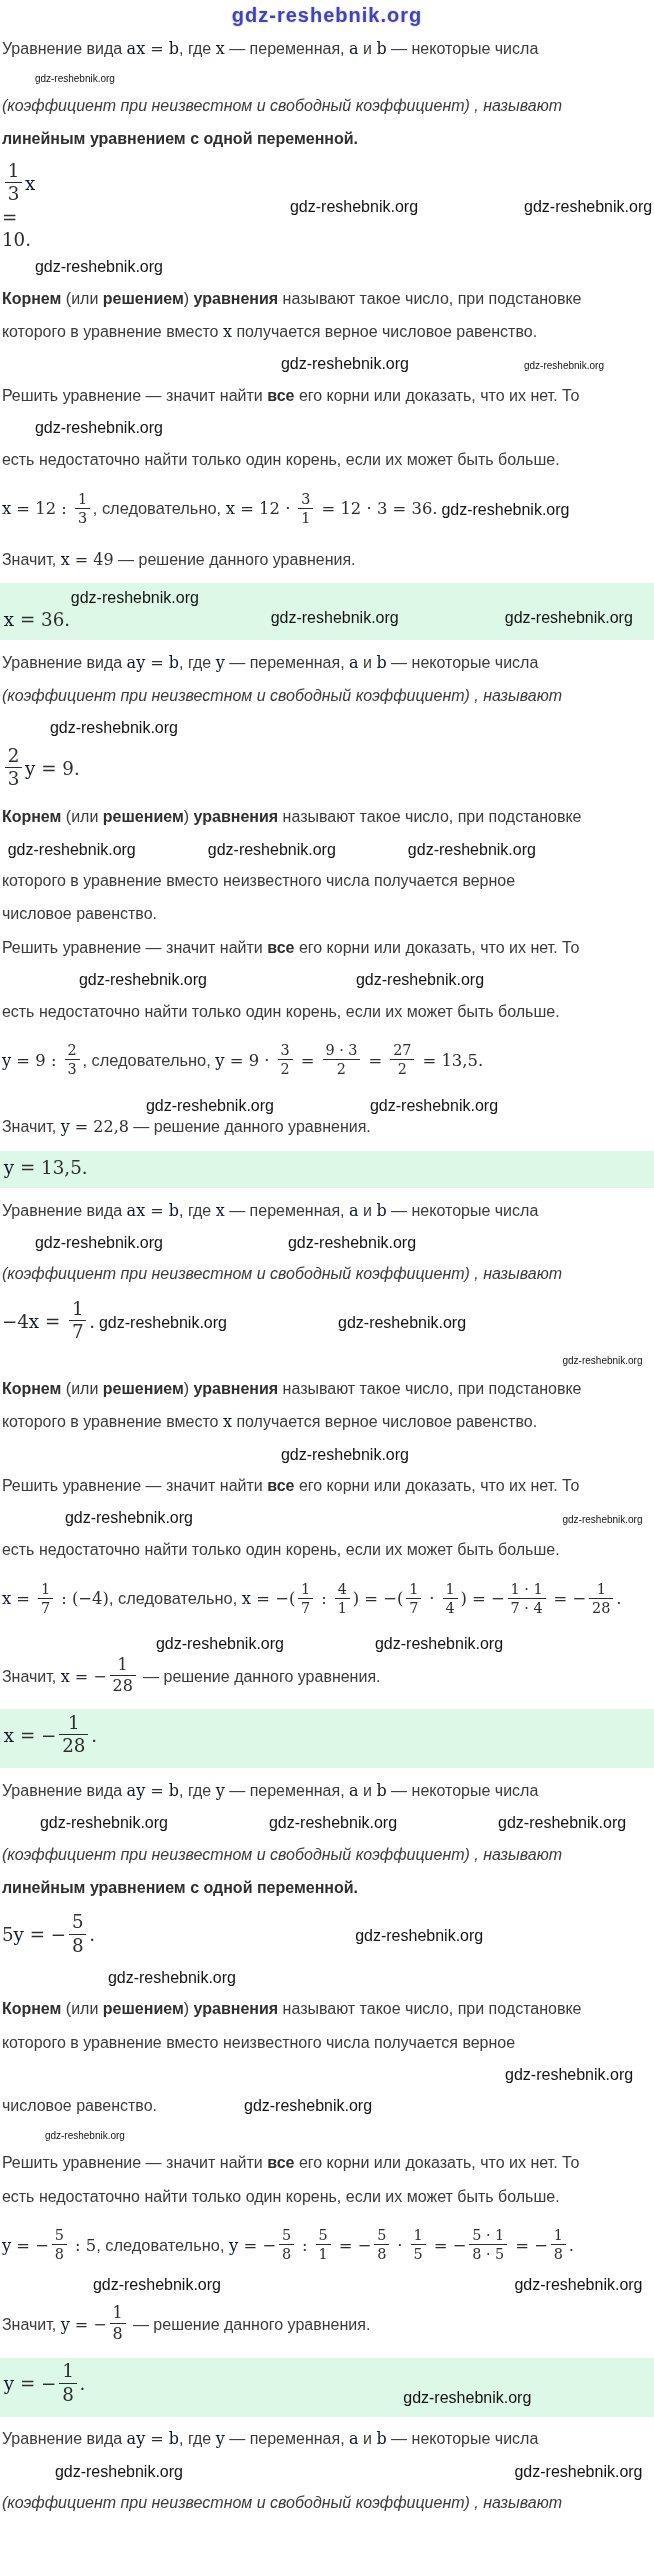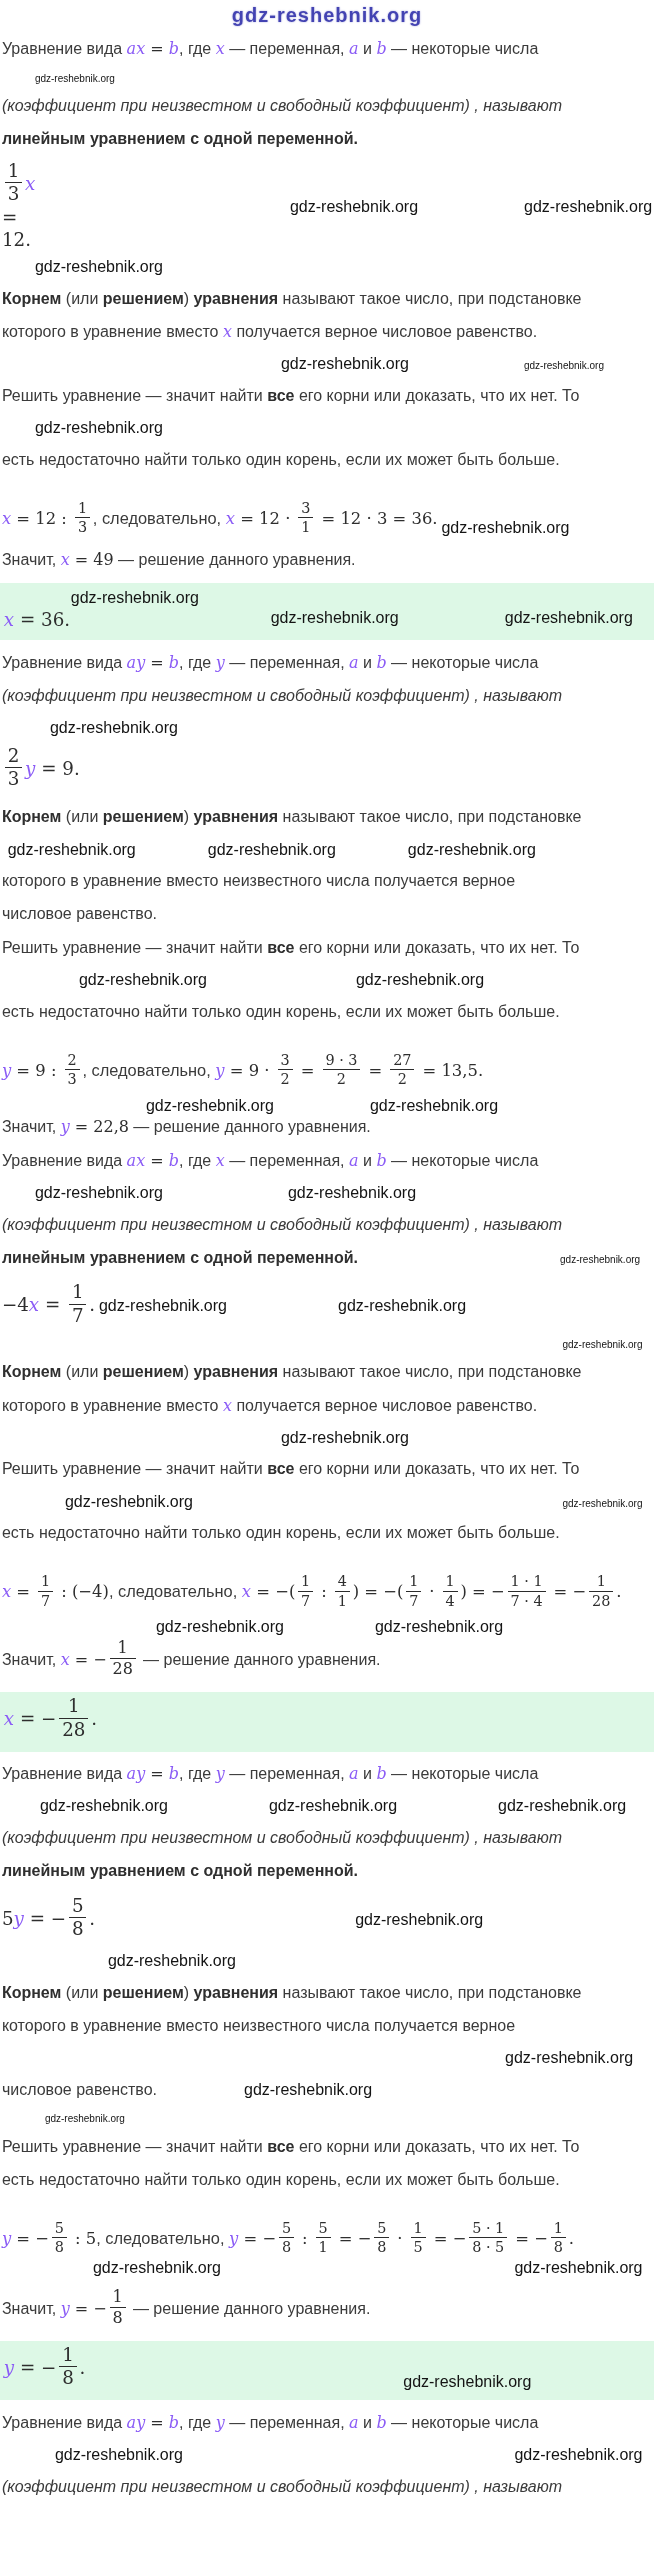--- a/index.html
+++ b/index.html
@@ -14,31 +14,31 @@
   .ital{font-style:italic;}
   .boldline{font-weight:bold;color:#2f2f2f;}
 
   .wm{color:#141414;font-size:16px;white-space:nowrap;font-family:"Liberation Sans",sans-serif;}
   .wm-sm{font-size:10px;}
   .wm-row{display:flex;margin:3.8px 0;align-items:baseline;}
 
   
   .math .txt{font-family:"Liberation Sans",sans-serif;}
   .math .btxt{font-family:"Liberation Sans",sans-serif;font-weight:bold;color:#2f2f2f;}
-  .math .mi{font-family:"DejaVu Serif",serif;font-style:italic;color:#8b5cf6;}
+  .math .mi{font-family:"DejaVu Serif",serif;color:#0f172a;}
   .math .mn{font-family:"DejaVu Serif",serif;color:#2e2e2e;}
   .frac{display:inline-block;vertical-align:middle;text-align:center;
         font-family:"DejaVu Serif",serif;color:#2e2e2e;line-height:1.12;
         margin:0 2.9px;position:relative;top:-1.9px;font-style:normal;}
   .frac .num{display:block;padding:0 2.9px 1px;border-bottom:1.3px solid #2b2b2b;}
   .frac .den{display:block;padding:1px 2.9px 0;}
 
   .eq-row{display:flex;align-items:center;margin:7.7px 0;min-height:50px;}
   .eq-row .math{font-size:18.3px;}
-  .sol-row{display:flex;align-items:flex-end;margin:7.7px 0;min-height:54px;}
+  .sol-row{display:flex;align-items:center;margin:7.7px 0;min-height:54px;}
   .sol-row .math{font-size:16.4px;}
   .sol-row .frac{font-size:14.4px;}
 
   .answer-band{background:#ddf8e6;margin:9.6px -1.9px;padding:5.8px 7.7px 9.6px 3.8px;}
   .answer-band .math{font-size:18.3px;}
   .answer-band .wm-top{display:block;margin:0 0 1.9px 67px;}
   .ans-flex{display:flex;}
 
   .sp{flex:1 1 auto;}
 </style>
@@ -50,21 +50,21 @@
   <div class="logo">gdz-reshebnik.org</div>
 
   <section>
     <div class="line math"><span class="txt">Уравнение вида </span><span class="mi">ax</span><span class="mn"> = </span><span class="mi">b</span><span class="txt">, где </span><span class="mi">x</span><span class="txt"> — переменная, </span><span class="mi">a</span><span class="txt"> и </span><span class="mi">b</span><span class="txt"> — некоторые числа</span></div>
     <div class="wm-row">
         <span class="wm wm-sm" style="margin-left:33px">gdz-reshebnik.org</span>
       </div>
     <div class="line ital">(коэффициент при неизвестном и свободный коэффициент) , называют</div>
     <div class="line boldline">линейным уравнением с одной переменной.</div>
     <div class="eq-row">
-      <span class="math"><span class="frac"><span class="num">1</span><span class="den">3</span></span><span class="mi">x</span><span class="mn"> = 12.</span></span>
+      <span class="math"><span class="frac"><span class="num">1</span><span class="den">3</span></span><span class="mi">x</span><span class="mn"> = 10.</span></span>
       <span class="wm" style="margin-left:245px">gdz-reshebnik.org</span>
       <span class="wm" style="margin-left:106px">gdz-reshebnik.org</span>
     </div>
     <div class="wm-row">
         <span class="wm" style="margin-left:33px">gdz-reshebnik.org</span>
       </div>
     <div class="line math"><span class="btxt">Корнем</span><span class="txt"> (или </span><span class="btxt">решением</span><span class="txt">) </span><span class="btxt">уравнения</span><span class="txt"> называют такое число, при подстановке</span></div>
     <div class="line math"><span class="txt">которого в уравнение вместо </span><span class="mi">x</span><span class="txt"> получается верное числовое равенство.</span></div>
     <div class="wm-row">
         <span class="wm" style="margin-left:279px">gdz-reshebnik.org</span>
@@ -115,30 +115,35 @@
       </div>
     <div class="line">есть недостаточно найти только один корень, если их может быть больше.</div>
     <div class="sol-row">
       <span class="math"><span class="mi">y</span><span class="mn"> = 9 : </span><span class="frac"><span class="num">2</span><span class="den">3</span></span><span class="txt">, следовательно, </span><span class="mi">y</span><span class="mn"> = 9 · </span><span class="frac"><span class="num">3</span><span class="den">2</span></span><span class="mn"> = </span><span class="frac"><span class="num">9 · 3</span><span class="den">2</span></span><span class="mn"> = </span><span class="frac"><span class="num">27</span><span class="den">2</span></span><span class="mn"> = 13,5.</span></span>
     </div>
     <div class="wm-row" style="margin-bottom:-9.6px">
         <span class="wm" style="margin-left:144px">gdz-reshebnik.org</span>
         <span class="wm" style="margin-left:96px">gdz-reshebnik.org</span>
       </div>
     <div class="line math concl"><span class="txt">Значит, </span><span class="mi">y</span><span class="mn"> = 22,8</span><span class="txt"> — решение данного уравнения.</span></div>
+    <div class="answer-band">
+      <div class="ans-flex">
+        <span class="math"><span class="mi">y</span><span class="mn"> = 13,5.</span></span>
+        <span class="sp"></span>
+      </div>
+    </div>
   </section>
 
   <section>
     <div class="line math"><span class="txt">Уравнение вида </span><span class="mi">ax</span><span class="mn"> = </span><span class="mi">b</span><span class="txt">, где </span><span class="mi">x</span><span class="txt"> — переменная, </span><span class="mi">a</span><span class="txt"> и </span><span class="mi">b</span><span class="txt"> — некоторые числа</span></div>
     <div class="wm-row">
         <span class="wm" style="margin-left:33px">gdz-reshebnik.org</span>
         <span class="wm" style="margin-left:125px">gdz-reshebnik.org</span>
       </div>
     <div class="line ital">(коэффициент при неизвестном и свободный коэффициент) , называют</div>
-    <div class="line boldline"><span>линейным уравнением с одной переменной.</span><span class="sp" style="display:inline-block;width:202px"></span><span class="wm wm-sm" style="font-weight:normal">gdz-reshebnik.org</span></div>
     <div class="eq-row">
       <span class="math"><span class="mn">−4</span><span class="mi">x</span><span class="mn"> = </span><span class="frac"><span class="num">1</span><span class="den">7</span></span><span class="mn">.</span></span>
       <span class="wm" style="margin-left:3.8px">gdz-reshebnik.org</span>
       <span class="wm" style="margin-left:111px">gdz-reshebnik.org</span>
     </div>
     <div class="wm-row">
         <span class="sp"></span>
         <span class="wm wm-sm" style="margin-right:9.6px">gdz-reshebnik.org</span>
       </div>
     <div class="line math"><span class="btxt">Корнем</span><span class="txt"> (или </span><span class="btxt">решением</span><span class="txt">) </span><span class="btxt">уравнения</span><span class="txt"> называют такое число, при подстановке</span></div>

